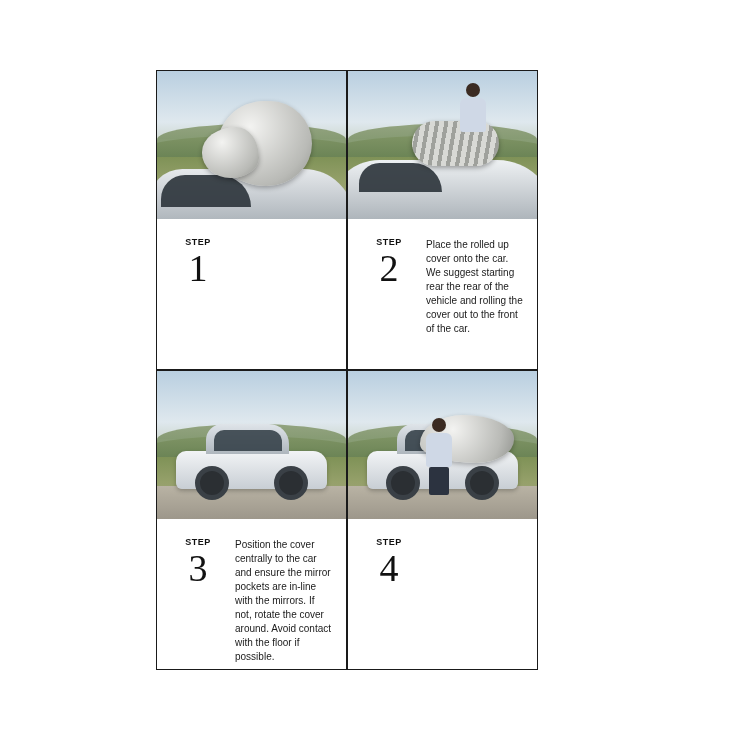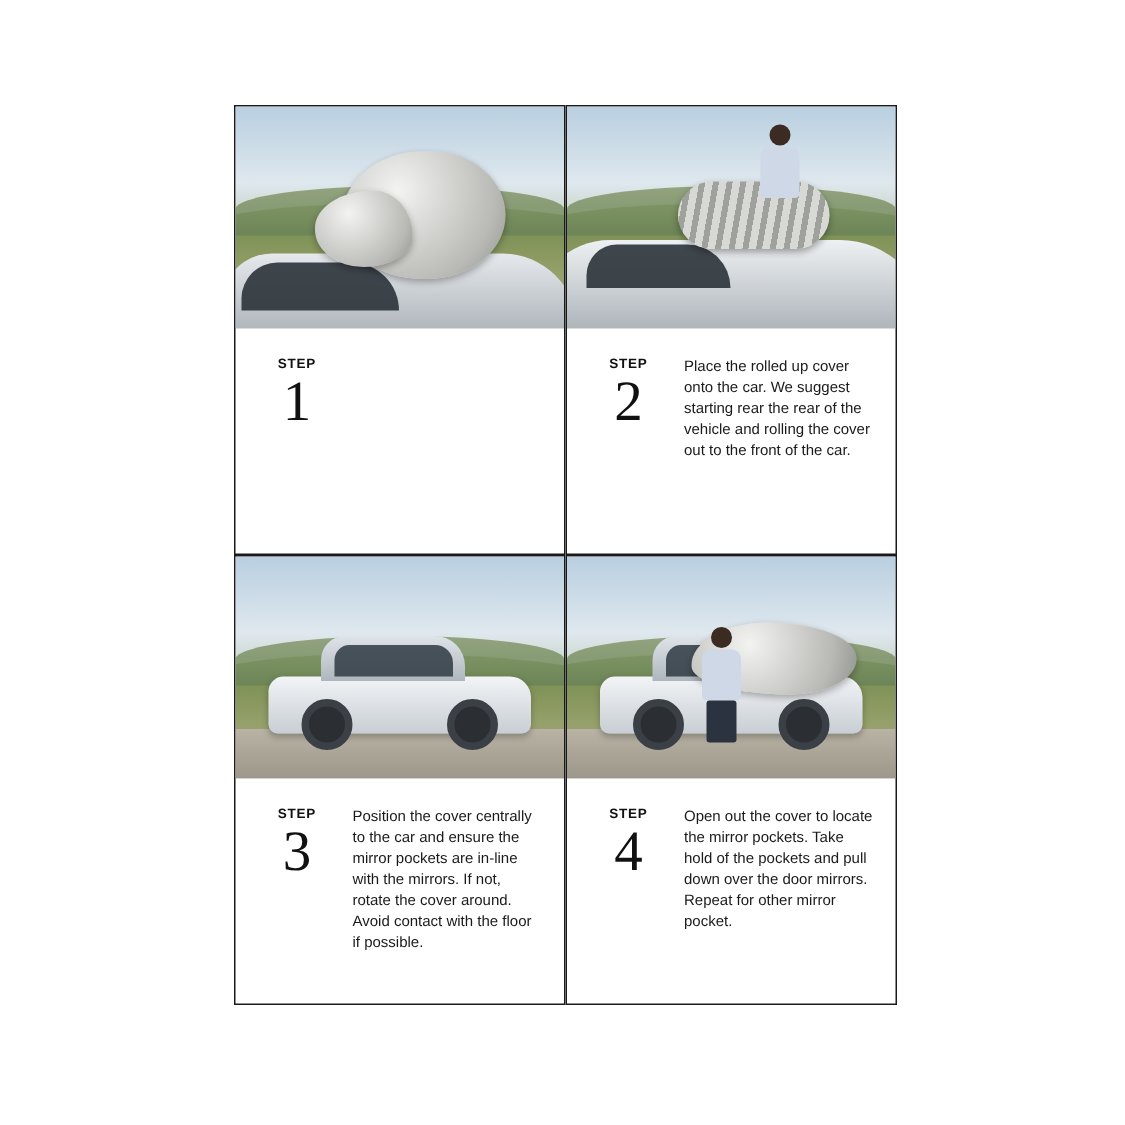--- a/index.html
+++ b/index.html
@@ -14,21 +14,21 @@
     position: relative;
     width: 750px;
     height: 750px;
     background: #ffffff;
     overflow: hidden;
   }
   .grid {
     position: absolute;
     left: 156px;
     top: 70px;
-    width: 442px;
+    width: 382px;
     height: 600px;
     display: grid;
     grid-template-columns: 1fr 1fr;
     grid-template-rows: 1fr 1fr;
     background: #ffffff;
   }
   .cell {
     position: relative;
     border: 1px solid #1a1a1a;
     background: #ffffff;
@@ -283,18 +283,17 @@
           <div class="p-head"></div>
           <div class="p-torso"></div>
           <div class="p-legs"></div>
         </div>
       </div>
       <div class="caption">
         <div class="stepcol">
           <div class="step-word">STEP</div>
           <div class="step-num">4</div>
         </div>
-        <div class="step-text">Open out the cover to locate the mirror pockets. Take hold of the pockets and pull down over the door mirrors. Repeat for other mirror pocket.</div>
       </div>
     </div>
 
   </div>
 </div>
 
 </body></html>

